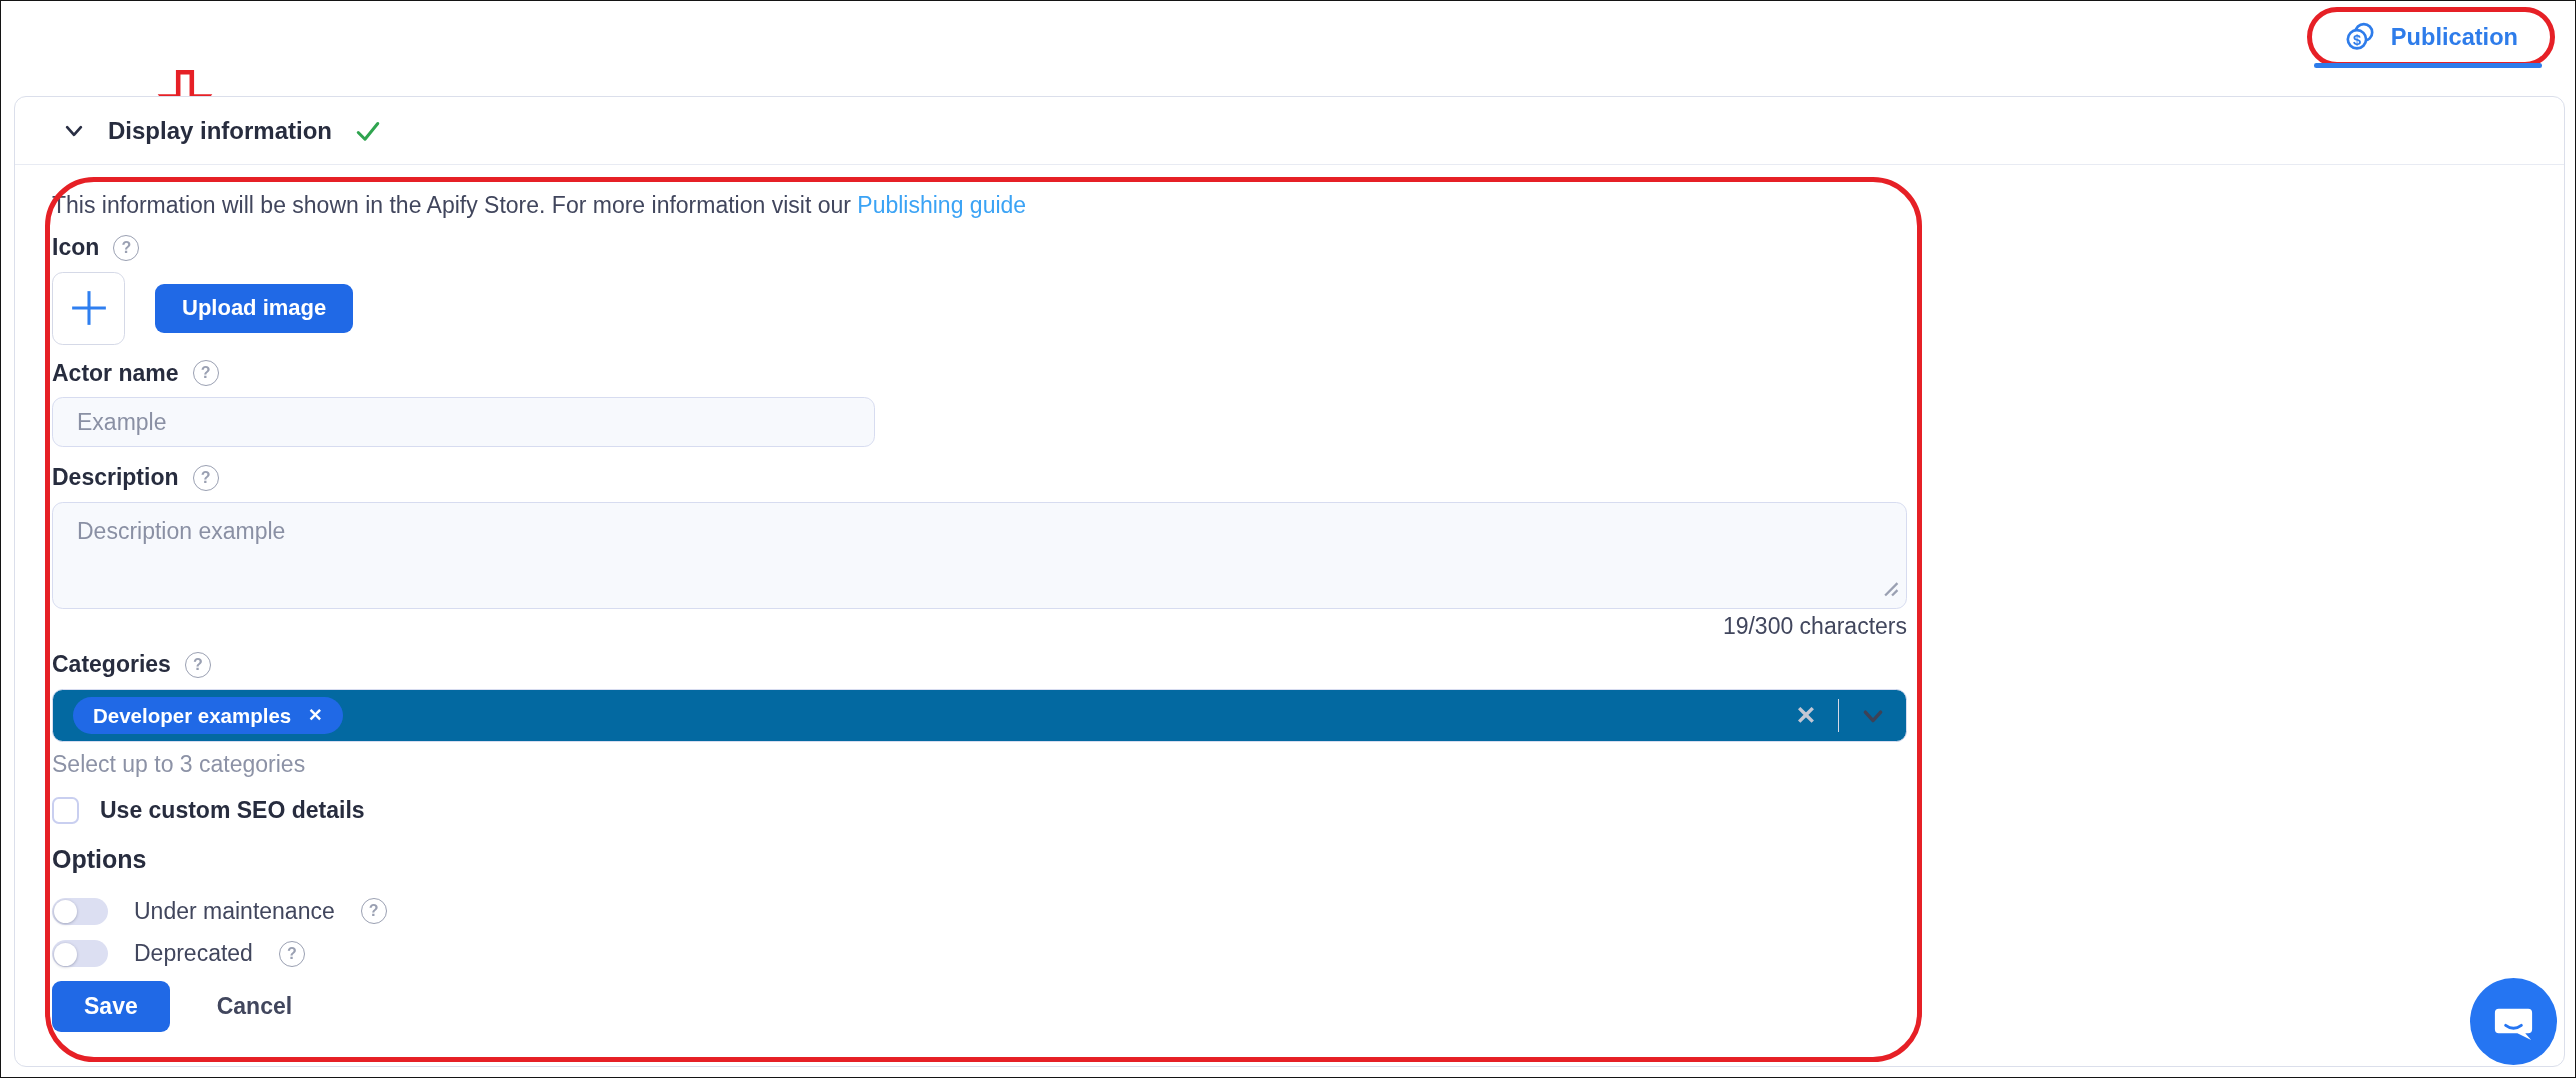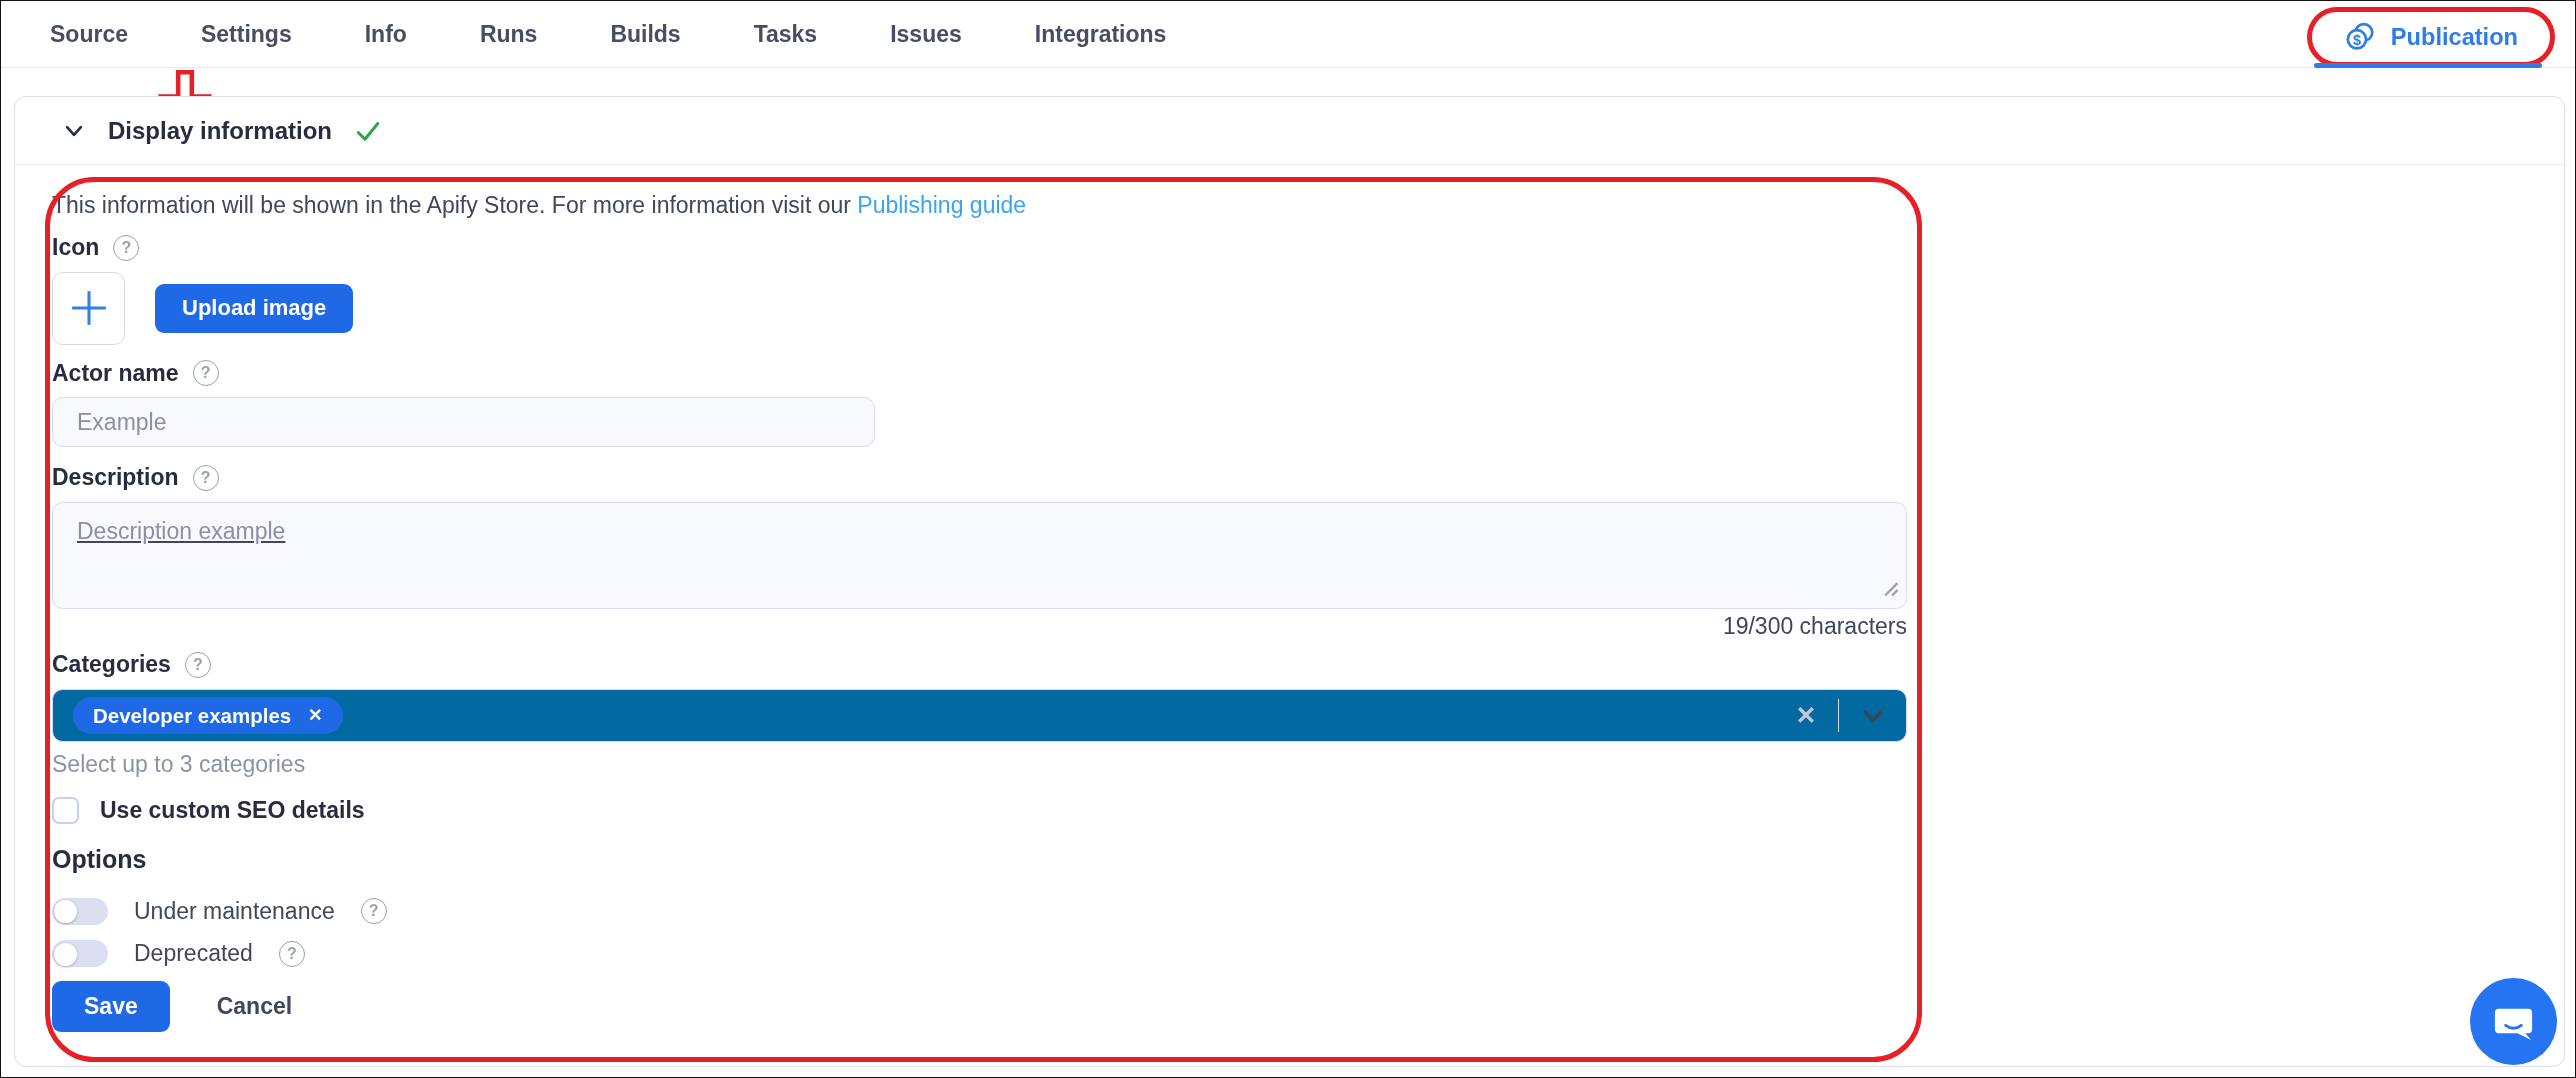--- a/index.html
+++ b/index.html
@@ -53,21 +53,21 @@
                  font-family: "Liberation Sans", sans-serif; }
 
   .text-input { width: 823px; height: 50px; border: 1.5px solid #d7dcf0; border-radius: 10.7px;
                 background: #f7f9fd; font-size: 23px; color: #0369a1; padding: 0 24px;
                 margin-bottom: 16.7px; font-family: "Liberation Sans", sans-serif; outline: none; }
   .text-input::placeholder, .ta::placeholder { color: #8a90a4; opacity: 1; }
 
   .ta-wrap { position: relative; width: 1855px; margin-bottom: 4.6px; }
   .ta { width: 1855px; height: 107px; border: 1.5px solid #d7dcf0; border-radius: 10.7px;
         background: #f7f9fd; font-size: 23px; color: #41465d; padding: 15px 24px;
-        resize: none; font-family: "Liberation Sans", sans-serif; outline: none; display: block; text-decoration: underline; }
+        resize: none; font-family: "Liberation Sans", sans-serif; outline: none; display: block; }
   .grip { position: absolute; right: 7.6px; bottom: 9px; pointer-events: none; }
 
   .counter { width: 1855px; text-align: right; font-size: 23px; color: #41465d;
              height: 26px; margin-bottom: 12px; }
 
   .select { width: 1855px; height: 53px; border: 1.5px solid #d7dcf0; border-radius: 10.7px;
             background: #0369a1; display: flex; align-items: center; padding: 0 20px;
             margin-bottom: 9px; cursor: pointer; }
   .tag { display: inline-flex; align-items: center; gap: 16.7px; background: #2069e6;
          color: #fff; border-radius: 760px; padding: 6.8px 20px; font-size: 20.5px;
@@ -104,30 +104,20 @@
   
   .chat-fab { position: absolute; right: 18px; bottom: 12px; width: 87px; height: 87px;
               border-radius: 50%; background: #2575f2; display: flex; align-items: center;
               justify-content: center; cursor: pointer; z-index: 60; }
 </style>
 </head>
 <body>
 
 <div class="screen">
 
-  <div class="nav">
-    <span class="nav-tab">Source</span>
-    <span class="nav-tab">Settings</span>
-    <span class="nav-tab">Info</span>
-    <span class="nav-tab">Runs</span>
-    <span class="nav-tab">Builds</span>
-    <span class="nav-tab">Tasks</span>
-    <span class="nav-tab">Issues</span>
-    <span class="nav-tab">Integrations</span>
-  </div>
 
   <div class="pub-ring">
     <span style="display:flex;">
       <svg width="32" height="32" viewBox="0 0 42 42">
         <circle cx="26" cy="15" r="11" fill="#fff" stroke="#2e7cea" stroke-width="3.5"></circle>
         <circle cx="17" cy="24" r="12" fill="#fff" stroke="#2e7cea" stroke-width="3.5"></circle>
         <text x="17" y="32" font-size="19" font-weight="bold" fill="#2e7cea" text-anchor="middle" font-family="Liberation Sans, sans-serif">$</text>
       </svg>
     </span>
     <span class="pub-label">Publication</span>

